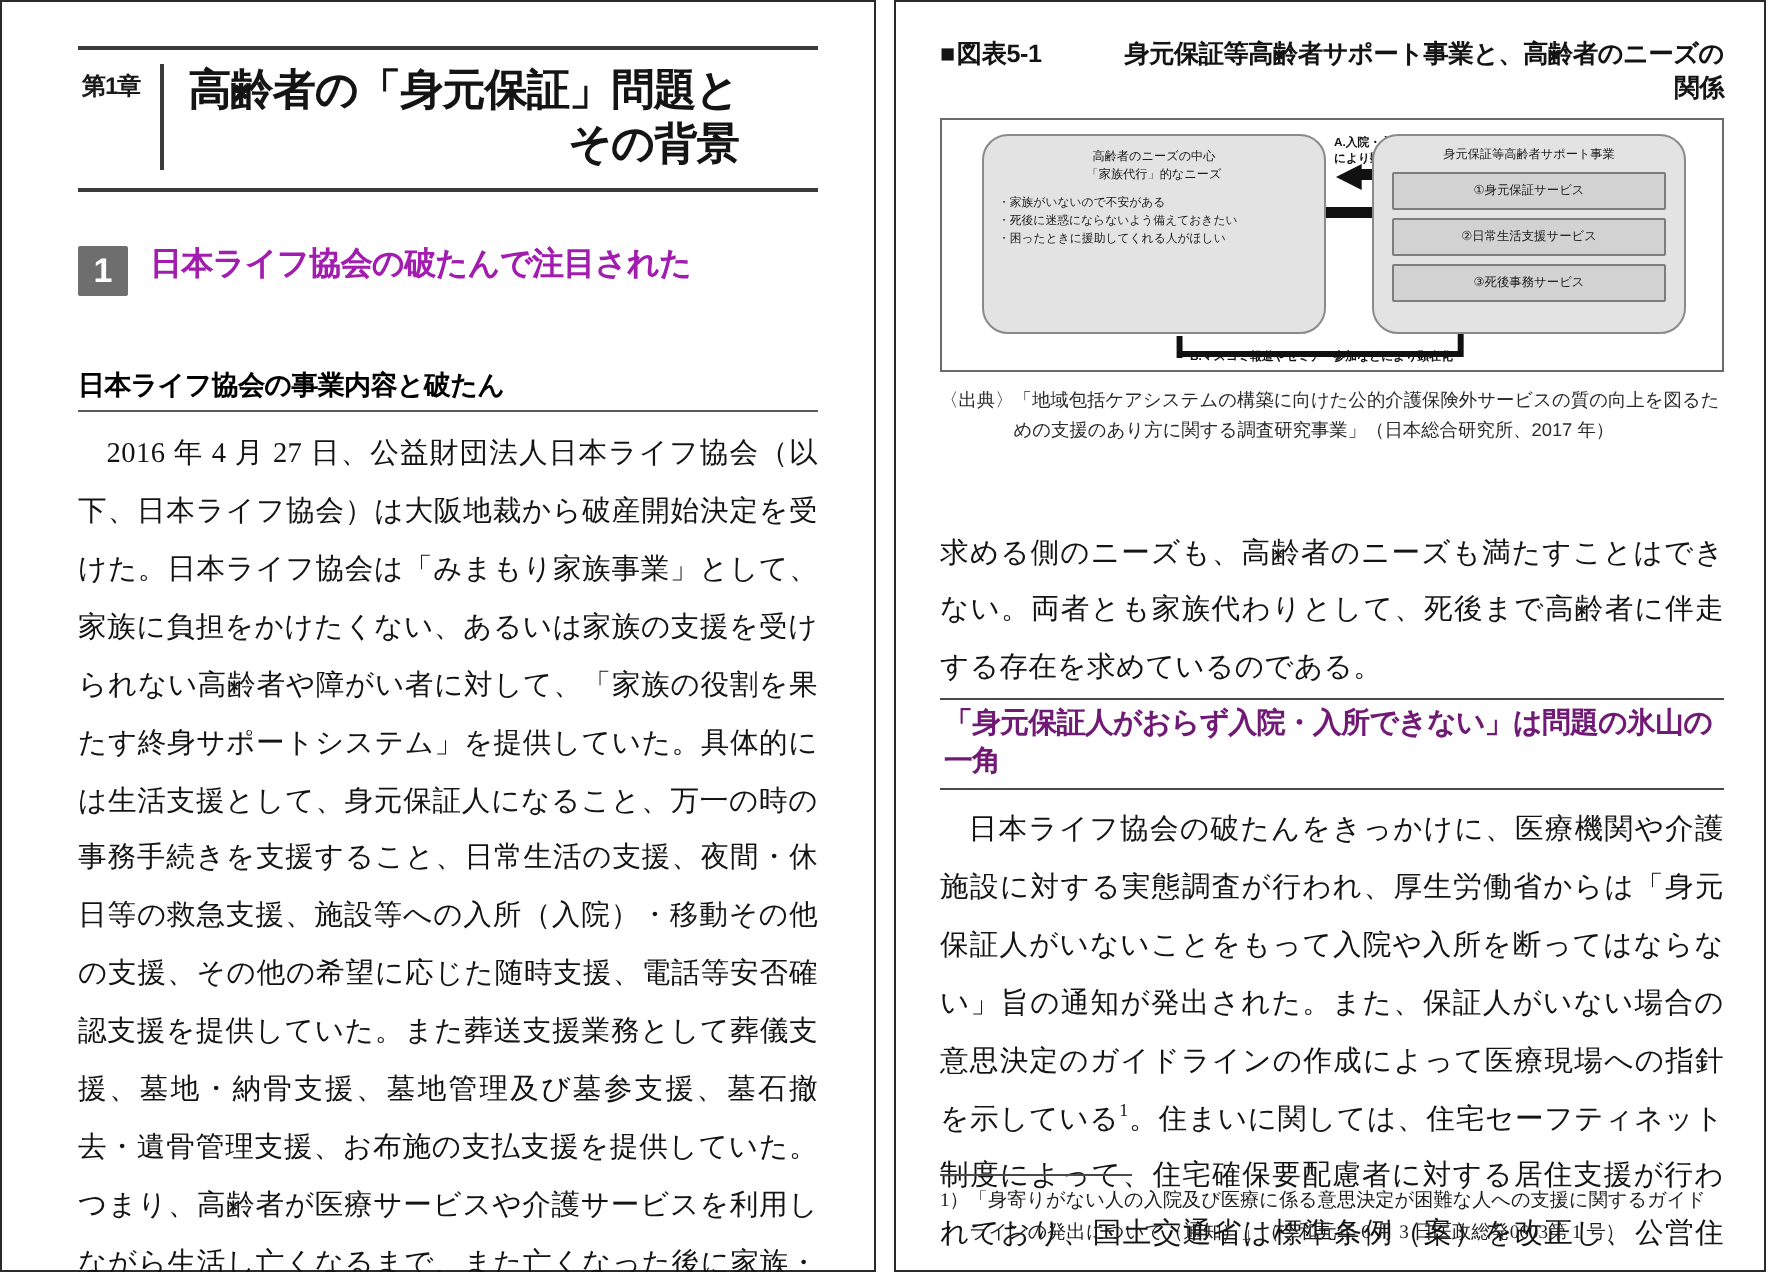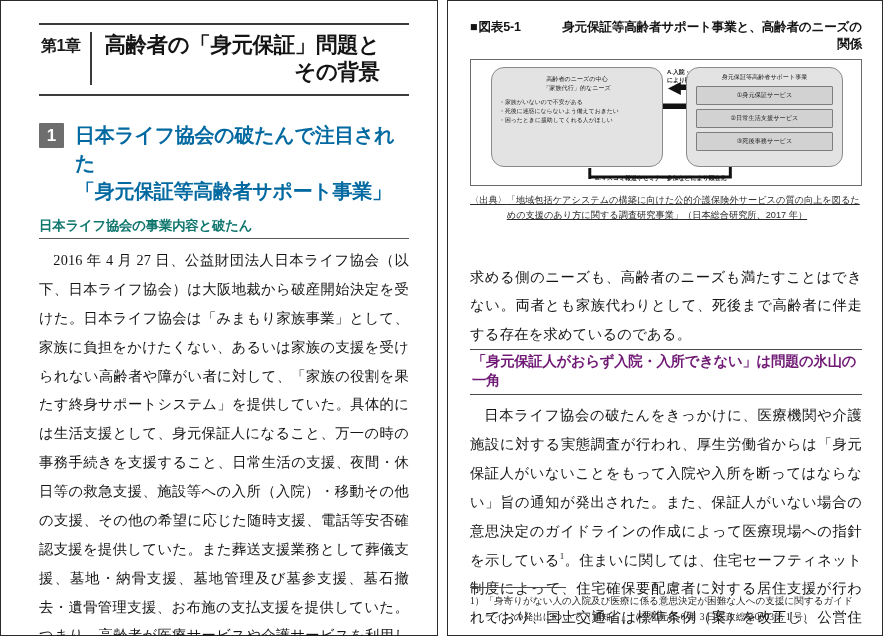--- a/index.html
+++ b/index.html
@@ -52,21 +52,21 @@
     margin-top: 8px;
     border-top: 2px solid #3b3b3b;
     border-bottom: 2px solid #3b3b3b;
     padding: 7px 0 9px 0;
     display: flex;
     align-items: flex-start;
   }
   .chapter-num {
     font-family: "Liberation Sans", "DejaVu Sans", sans-serif;
     font-weight: 700;
-    font-size: 16px;
+    font-size: 12px;
     line-height: 1.22;
     letter-spacing: -0.5px;
     padding: 4px 10px 0 2px;
     white-space: nowrap;
     color: #1a1a1a;
   }
   .chapter-divider {
     width: 2px;
     align-self: stretch;
     background: #3b3b3b;
@@ -100,34 +100,34 @@
     align-items: center;
     justify-content: center;
     flex: 0 0 auto;
     margin-right: 11px;
     margin-top: 1px;
     border-radius: 1px;
   }
   .section-title {
     font-family: "Liberation Sans", "DejaVu Sans", sans-serif;
     font-weight: 700;
-    font-size: 20px;
+    font-size: 16px;
     line-height: 1.38;
     letter-spacing: -0.3px;
-    color: #0369a1;
+    color: #a21caf;
   }
 
   
   .sub-heading {
-    margin-top: 12px;
+    margin-top: 36px;
     font-family: "Liberation Sans", "DejaVu Sans", sans-serif;
     font-weight: 700;
     font-size: 13.4px;
     letter-spacing: -0.2px;
-    color: #0f766e;
+    color: #000000;
     padding-bottom: 3px;
     border-bottom: 1.5px solid #5a5a5a;
   }
   .sub-heading-boxed {
     font-family: "Liberation Sans", "DejaVu Sans", sans-serif;
     font-weight: 700;
     font-size: 14.4px;
     letter-spacing: -0.3px;
     color: #701a75;
     padding: 2px 0 4px 2px;
@@ -273,21 +273,20 @@
     height: 100%;
   }
 
   .source-note {
     margin-top: 7px;
     display: flex;
     font-family: "Liberation Sans", "DejaVu Sans", sans-serif;
     font-size: 9.2px;
     line-height: 1.62;
     color: #2a2a2a;
-    text-decoration: underline;
   }
   .source-note .src-label { white-space: nowrap; }
   .source-note .src-text { flex: 1; }
 
   
   .footnote-wrap {
     position: absolute;
     left: 22px;
     right: 20px;
     bottom: 10px;
@@ -320,21 +319,20 @@
       <div class="chapter-title">
         <div>高齢者の「身元保証」問題と</div>
         <div>その背景</div>
       </div>
     </div>
 
     <div class="section-block">
       <div class="section-badge">1</div>
       <div class="section-title">
         <div>日本ライフ協会の破たんで注目された</div>
-        <div>「身元保証等高齢者サポート事業」</div>
       </div>
     </div>
 
     <div class="sub-heading">日本ライフ協会の事業内容と破たん</div>
 
     <p class="body-par first indent">2016 年 4 月 27 日、公益財団法人日本ライフ協会（以下、日本ライフ協会）は大阪地裁から破産開始決定を受けた。日本ライフ協会は「みまもり家族事業」として、家族に負担をかけたくない、あるいは家族の支援を受けられない高齢者や障がい者に対して、「家族の役割を果たす終身サポートシステム」を提供していた。具体的には生活支援として、身元保証人になること、万一の時の事務手続きを支援すること、日常生活の支援、夜間・休日等の救急支援、施設等への入所（入院）・移動その他の支援、その他の希望に応じた随時支援、電話等安否確認支援を提供していた。また葬送支援業務として葬儀支援、墓地・納骨支援、墓地管理及び墓参支援、墓石撤去・遺骨管理支援、お布施の支払支援を提供していた。つまり、高齢者が医療サービスや介護サービスを利用しながら生活し亡くなるまで、また亡くなった後に家族・親族が行ってきたことをそのままサービス内容としていた。</p>
 
   </div>
 
   <div class="gutter"></div>

